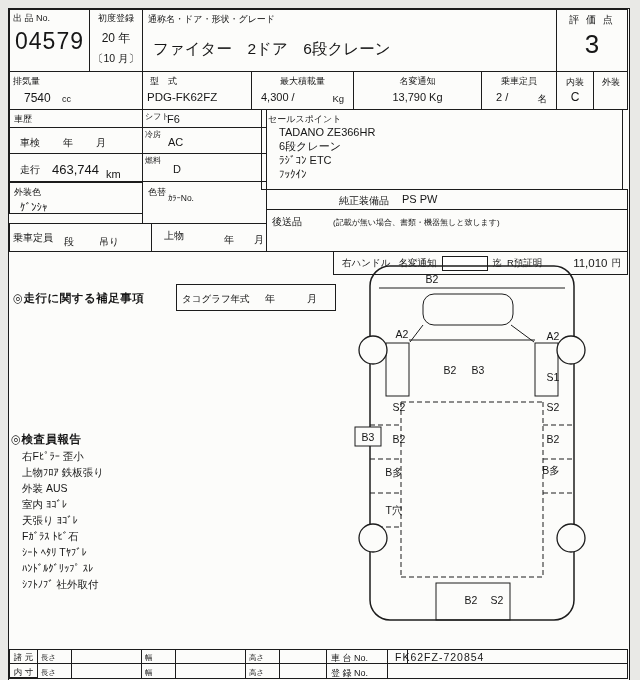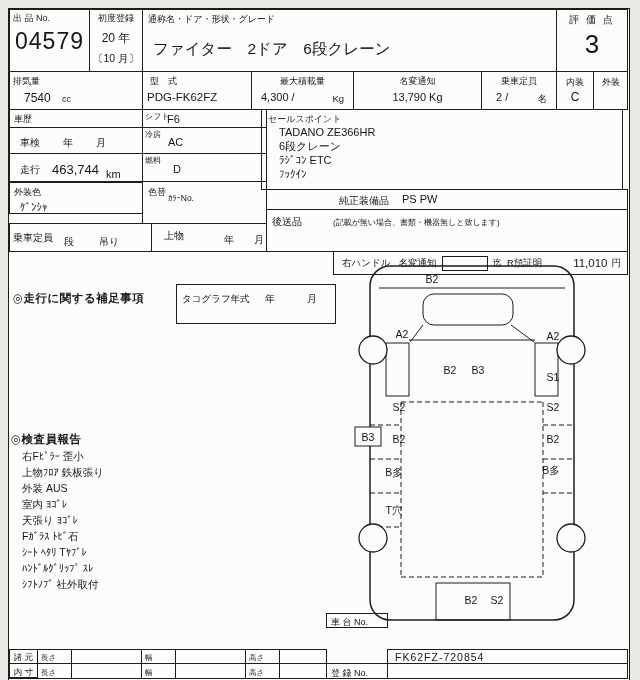--- a/index.html
+++ b/index.html
@@ -136,21 +136,21 @@
     <span style="font-size:9.5px">右ハンドル</span>
     <span style="font-size:9.5px;margin-left:8px">名変通知</span>
     <span class="blank-box" style="margin-left:6px"></span>
     <span style="font-size:9.5px;margin-left:4px">迄</span>
     <span style="font-size:9.5px;margin-left:5px">R預証明</span>
     <span style="font-size:11.5px;margin-left:auto">11,010</span>
     <span style="font-size:9.5px;margin-left:4px">円</span>
   </div>
 
   <div class="a ttl" style="left:4px;top:282px">◎走行に関する補足事項</div>
-  <div class="cell" style="left:167px;top:275px;width:160px;height:40px">
+  <div class="cell" style="left:167px;top:275px;width:160px;height:27px">
     <div class="a" style="left:5px;top:8px;font-size:9.5px">タコグラフ年式</div>
     <div class="a" style="left:88px;top:7px;font-size:10px">年</div>
     <div class="a" style="left:130px;top:7px;font-size:10px">月</div>
   </div>
   <div class="a ttl" style="left:2px;top:423px">◎検査員報告</div>
   <div class="a" style="left:13px;top:439px">
     <div class="note-line">右Fﾋﾟﾗｰ 歪小</div>
     <div class="note-line">上物ﾌﾛｱ 鉄板張り</div>
     <div class="note-line">外装 AUS</div>
     <div class="note-line">室内 ﾖｺﾞﾚ</div>
@@ -221,21 +221,21 @@
   </div>
   <div class="cell" style="left:62px;top:640px;width:71px;height:15px"></div>
   <div class="cell" style="left:132px;top:640px;width:35px;height:15px">
     <div class="a" style="left:3px;top:3px;font-size:7.5px">幅</div>
   </div>
   <div class="cell" style="left:166px;top:640px;width:71px;height:15px"></div>
   <div class="cell" style="left:236px;top:640px;width:35px;height:15px">
     <div class="a" style="left:3px;top:3px;font-size:7.5px">高さ</div>
   </div>
   <div class="cell" style="left:270px;top:640px;width:48px;height:15px"></div>
-  <div class="cell" style="left:317px;top:604px;width:62px;height:15px">
+  <div class="cell" style="left:317px;top:640px;width:82px;height:15px">
     <div class="a" style="left:4px;top:2px;font-size:9px">車 台 No.</div>
   </div>
   <div class="cell" style="left:378px;top:640px;width:241px;height:15px">
     <div class="a" style="left:7px;top:1px;font-size:10.5px;letter-spacing:1px">FK62FZ-720854</div>
   </div>
 
   <div class="cell" style="left:0;top:654px;width:29px;height:16px">
     <div class="a c" style="top:3px;font-size:8.5px">内 寸</div>
   </div>
   <div class="cell" style="left:28px;top:654px;width:35px;height:16px">

